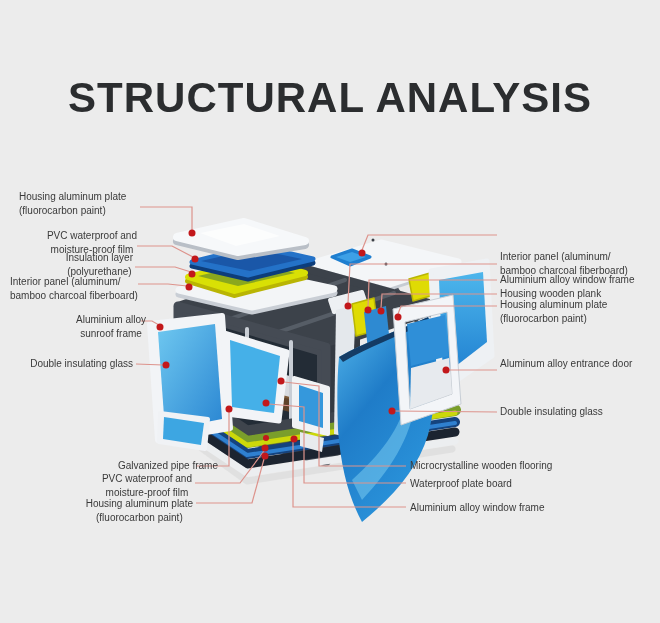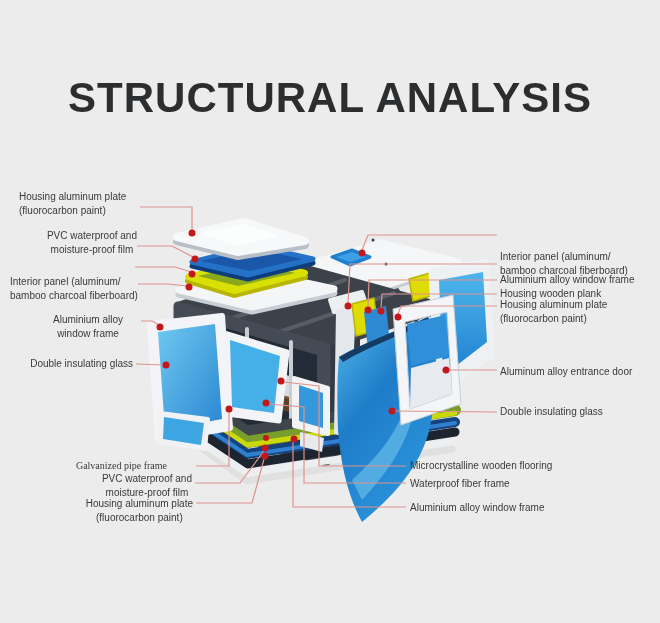--- a/index.html
+++ b/index.html
@@ -212,68 +212,72 @@
   </svg>
 
   <div class="lbl" style="left:19px;top:190px;">
     <span class="ln">Housing aluminum plate</span>
     <span class="ln">(fluorocarbon paint)</span>
   </div>
   <div class="lbl align-r" style="right:523px;top:229px;">
     <span class="ln">PVC waterproof and</span>
     <span class="ln">moisture-proof film</span>
   </div>
+  <div class="lbl align-r" style="right:527px;top:251px;">
+    <span class="ln">Insulation layer</span>
+    <span class="ln">(polyurethane)</span>
+  </div>
   <div class="lbl" style="left:10px;top:275px;">
     <span class="ln">Interior panel (aluminum/</span>
     <span class="ln">bamboo charcoal fiberboard)</span>
   </div>
-  <div class="lbl align-c" style="left:45px;top:313px;width:86px;">
+  <div class="lbl align-c" style="left:68px;top:313px;width:86px;">
     <span class="ln">Aluminium alloy</span>
-    <span class="ln">window frame</span>
+    <span class="ln">sunroof frame</span>
   </div>
   <div class="lbl align-r" style="right:527px;top:357px;">
     <span class="ln">Double insulating glass</span>
   </div>
 
   <div class="lbl" style="left:500px;top:250px;">
     <span class="ln">Interior panel (aluminum/</span>
     <span class="ln">bamboo charcoal fiberboard)</span>
   </div>
   <div class="lbl" style="left:500px;top:273px;">
     <span class="ln">Aluminium alloy window frame</span>
   </div>
   <div class="lbl" style="left:500px;top:287px;">
     <span class="ln">Housing wooden plank</span>
   </div>
   <div class="lbl" style="left:500px;top:298px;">
     <span class="ln">Housing aluminum plate</span>
     <span class="ln">(fluorocarbon paint)</span>
   </div>
-  <div class="lbl" style="left:500px;top:365px;text-align:right;">
+  <div class="lbl" style="left:500px;top:357px;text-align:right;">
     <span class="ln">Aluminum alloy entrance door</span>
   </div>
   <div class="lbl" style="left:500px;top:405px;">
     <span class="ln">Double insulating glass</span>
   </div>
 
-  <div class="lbl align-r" style="right:493px;top:459px;font-family:Liberation Serif, serif;">
+  <div class="lbl align-r" style="right:442px;top:459px;">
     <span class="ln">Galvanized pipe frame</span>
   </div>
   <div class="lbl align-r" style="right:468px;top:472px;">
     <span class="ln">PVC waterproof and</span>
     <span class="ln">moisture-proof film</span>
   </div>
   <div class="lbl align-r" style="right:467px;top:497px;">
     <span class="ln">Housing aluminum plate</span>
     <span class="ln">(fluorocarbon paint)</span>
   </div>
 
   <div class="lbl" style="left:410px;top:459px;">
     <span class="ln">Microcrystalline wooden flooring</span>
   </div>
   <div class="lbl" style="left:410px;top:477px;">
-    <span class="ln">Waterproof fiber frame</span>
+    <span class="ln">Waterproof plate board</span>
   </div>
   <div class="lbl" style="left:410px;top:501px;">
     <span class="ln">Aluminium alloy window frame</span>
   </div>
 
 </div>
 
 </body></html>

